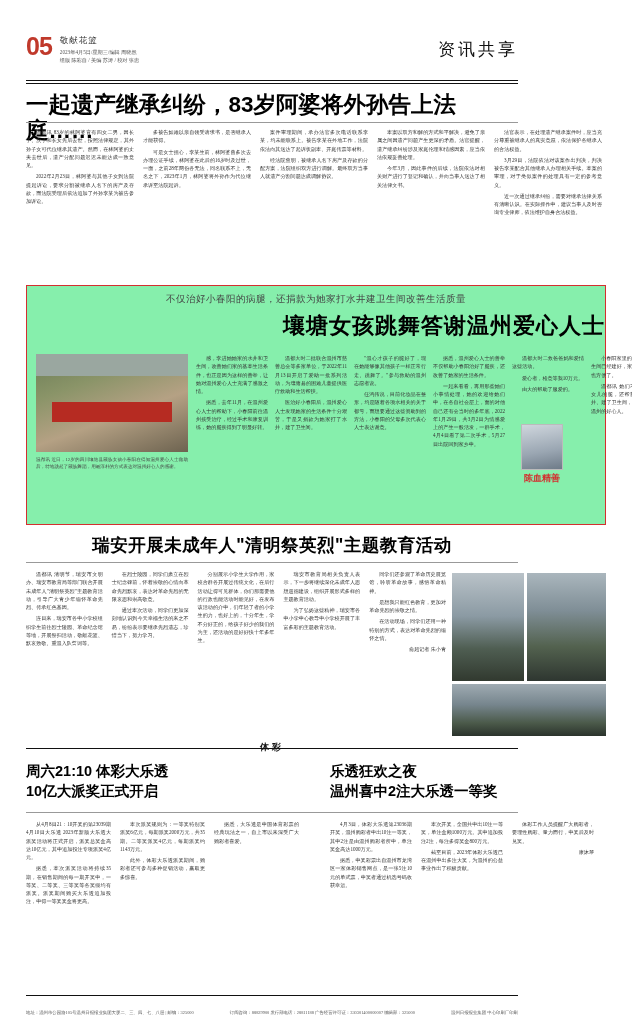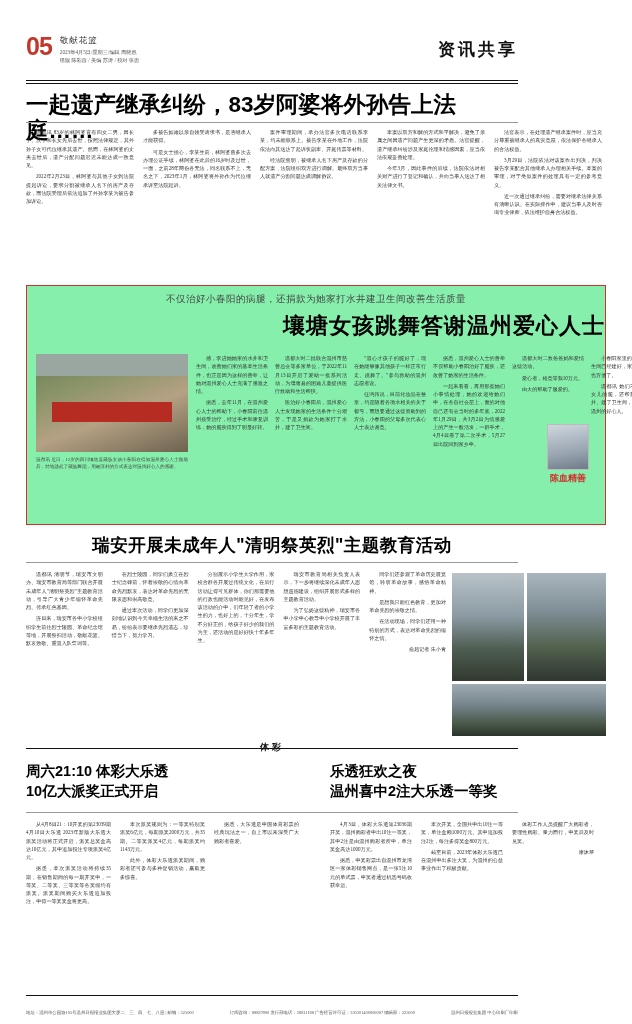--- a/index.html
+++ b/index.html
@@ -31,21 +31,21 @@
   .mast-mid{flex:0 0 auto;padding-top:1px;}
   .mast-paper{
     font-size:8.5px;color:#333;letter-spacing:1px;
     font-family:"Liberation Sans", sans-serif;
   }
   .mast-date{font-size:5.2px;color:#555;margin-top:2px;line-height:1.5;}
   .mast-date2{font-size:5.2px;color:#555;line-height:1.5;}
   .mast-right{
     margin-left:auto;
     font-family:"Liberation Sans", sans-serif;
-    font-size:17px;font-weight:bold;color:#111;
+    font-size:17px;font-weight:normal;color:#111;
     letter-spacing:3px;padding-top:4px;
   }
   .rule-top{position:absolute;left:26px;right:26px;top:80px;border-top:1.4px solid #111;}
   .rule-top2{position:absolute;left:26px;right:26px;top:83px;border-top:0.6px solid #111;}
 
   
   .hl-main{
     position:absolute;left:26px;top:92px;right:26px;
     font-family:"Liberation Sans", sans-serif;
     font-weight:bold;font-size:22.5px;letter-spacing:0px;color:#000;
@@ -83,21 +83,21 @@
     background:linear-gradient(160deg,#6b7d56 0%,#8a9468 30%,#b5a184 60%,#6d6350 100%);
     position:relative;overflow:hidden;
   }
   .feat-photo .banner{
     position:absolute;left:16px;right:16px;top:48px;height:20px;background:#b62b22;
   }
   .feat-photo .sky{position:absolute;left:0;right:0;top:0;height:22px;background:#9aa7a0;}
   .feat-cap{font-size:4.6px;line-height:1.6;color:#444;margin-top:4px;width:152px;text-align:justify;}
   .feat-cols{flex:1;display:flex;gap:7px;}
   .stamp{
-    position:absolute;right:0;bottom:30px;width:56px;height:64px;
+    position:absolute;right:26px;bottom:30px;width:56px;height:64px;
   }
   .stamp-img{
     width:40px;height:44px;margin:0 auto;
     background:linear-gradient(170deg,#cfd6dd,#9aa6b2 60%,#6e7b88);
     border:1px solid #bbb;
   }
   .stamp-label{
     margin-top:2px;text-align:center;font-size:9px;color:#d32f2f;font-weight:bold;
     font-family:"Liberation Sans", sans-serif;
   }

